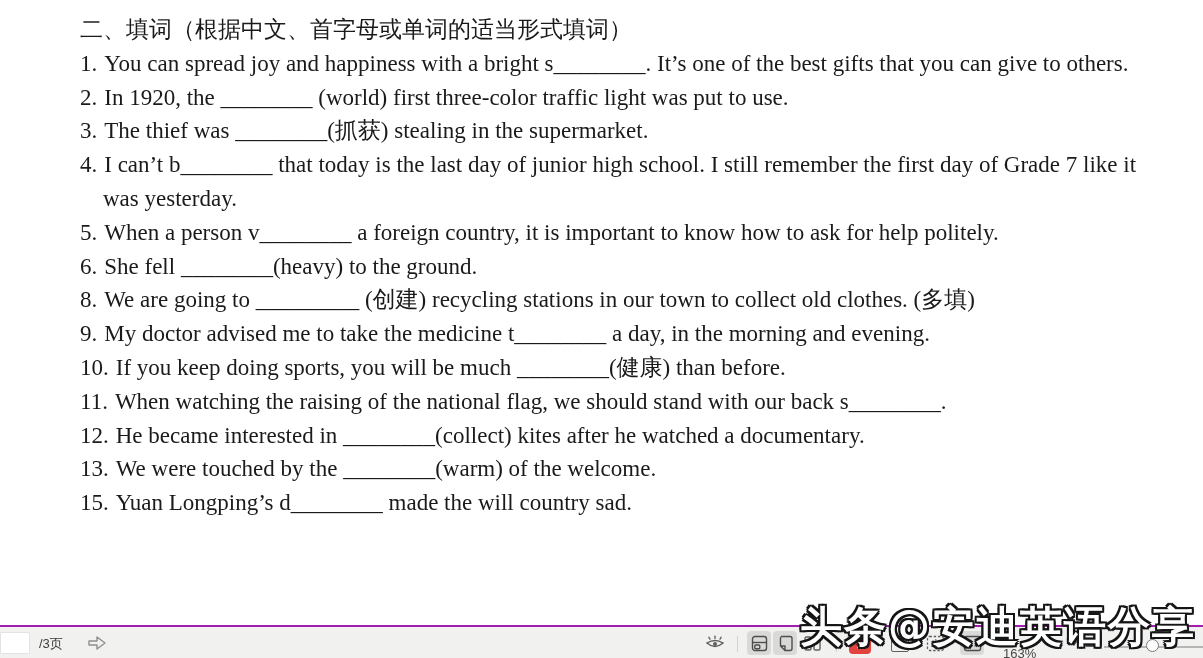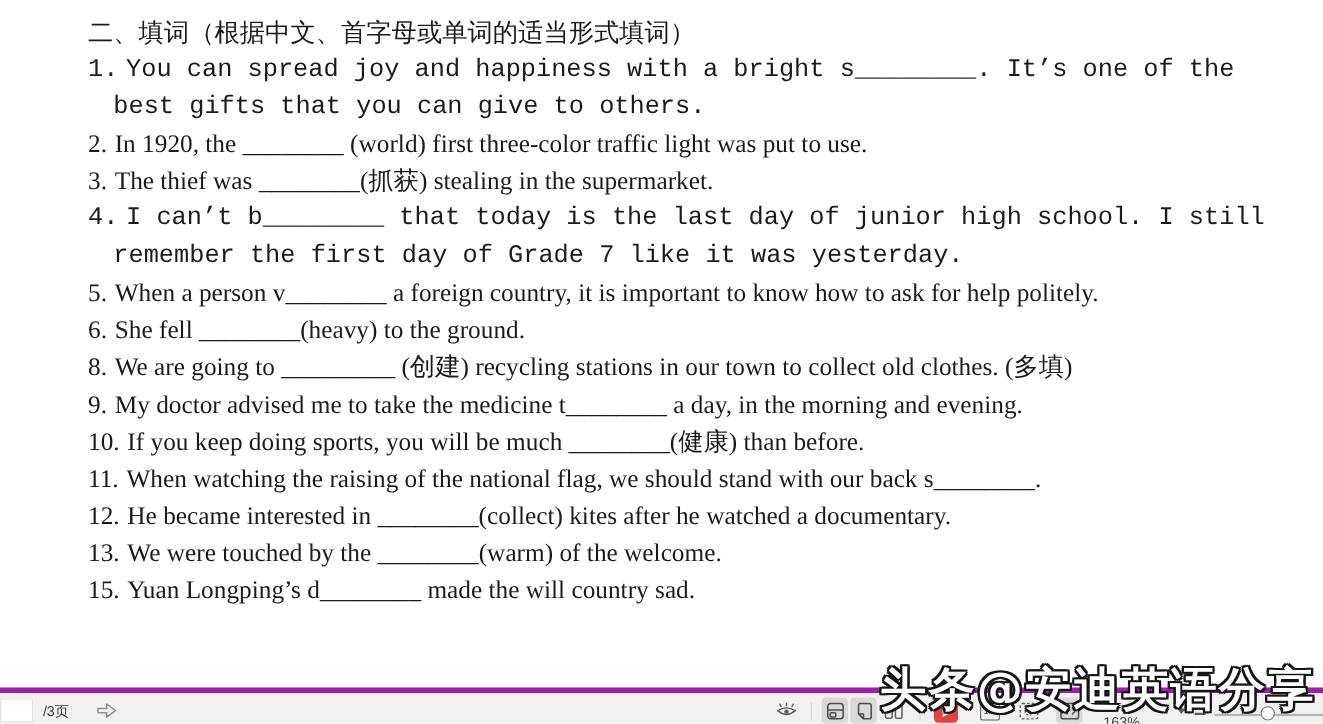--- a/index.html
+++ b/index.html
@@ -11,26 +11,26 @@
     overflow:hidden;
     font-family:"Liberation Serif","DejaVu Serif",serif;
   }
   
   .doc {
     position:absolute; top:13px; left:80px; width:1072px;
     color:#1a1a1a; font-size:23px; line-height:33.8px;
   }
   .doc-title { white-space:nowrap; }
   .item { margin:0; padding-left:23px; text-indent:-23px; white-space:nowrap; }
-  .item.wrap { white-space:normal;font-family:Liberation Mono, monospace; }
+  .item.wrap { white-space:normal; }
   .item .num { margin-right:7px; }
   
   .statusbar {
     position:absolute; left:0; right:0; bottom:0; height:33px;
-    background:#f1f1f0; border-top:5px solid #a21caf;
+    background:#f1f1f0; border-top:2px solid #a21caf;
     font-family:"Liberation Sans","DejaVu Sans",sans-serif;
     padding-left:41px;
   }
   .page-input {
     position:absolute; left:0; top:5px; width:30px; height:22px;
     background:#ffffff; border:1px solid #e3e3e2; border-radius:1px;
     font-size:12px; text-align:center; color:#333; padding:0;
   }
   .page-total { position:absolute; left:39px; top:8px; font-size:13px; color:#3c3c3c; }
   .go-arrow { position:absolute; left:86px; top:6px; width:22px; height:20px; cursor:pointer; }

